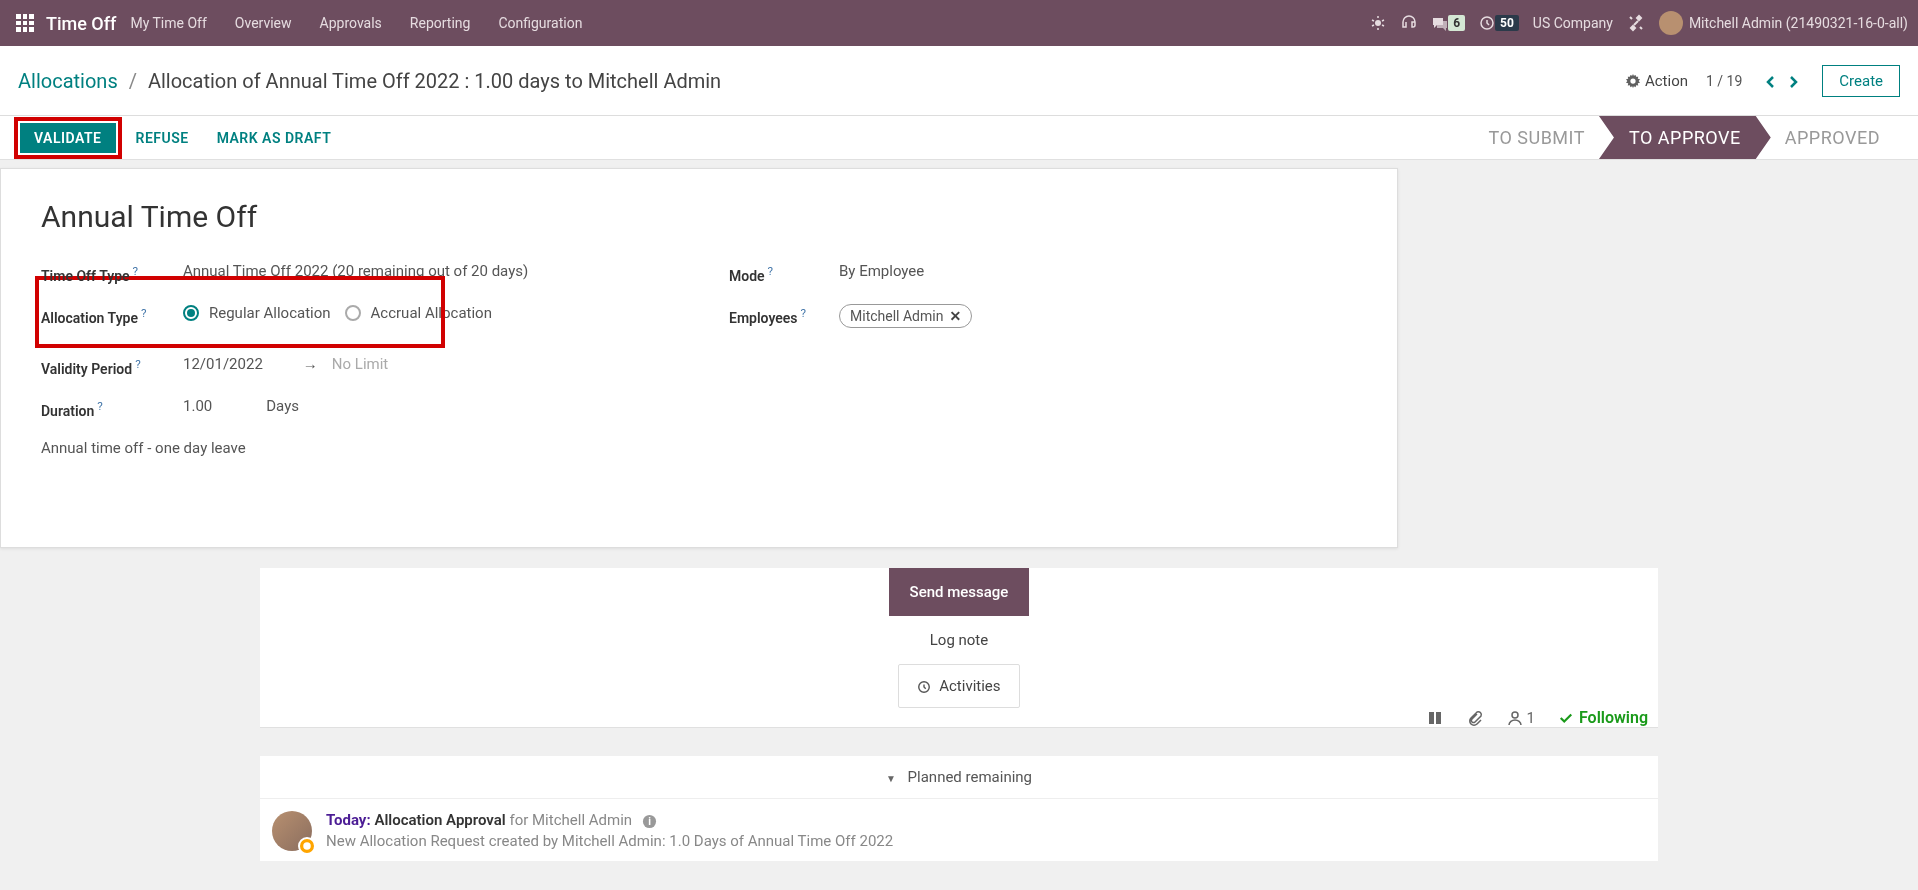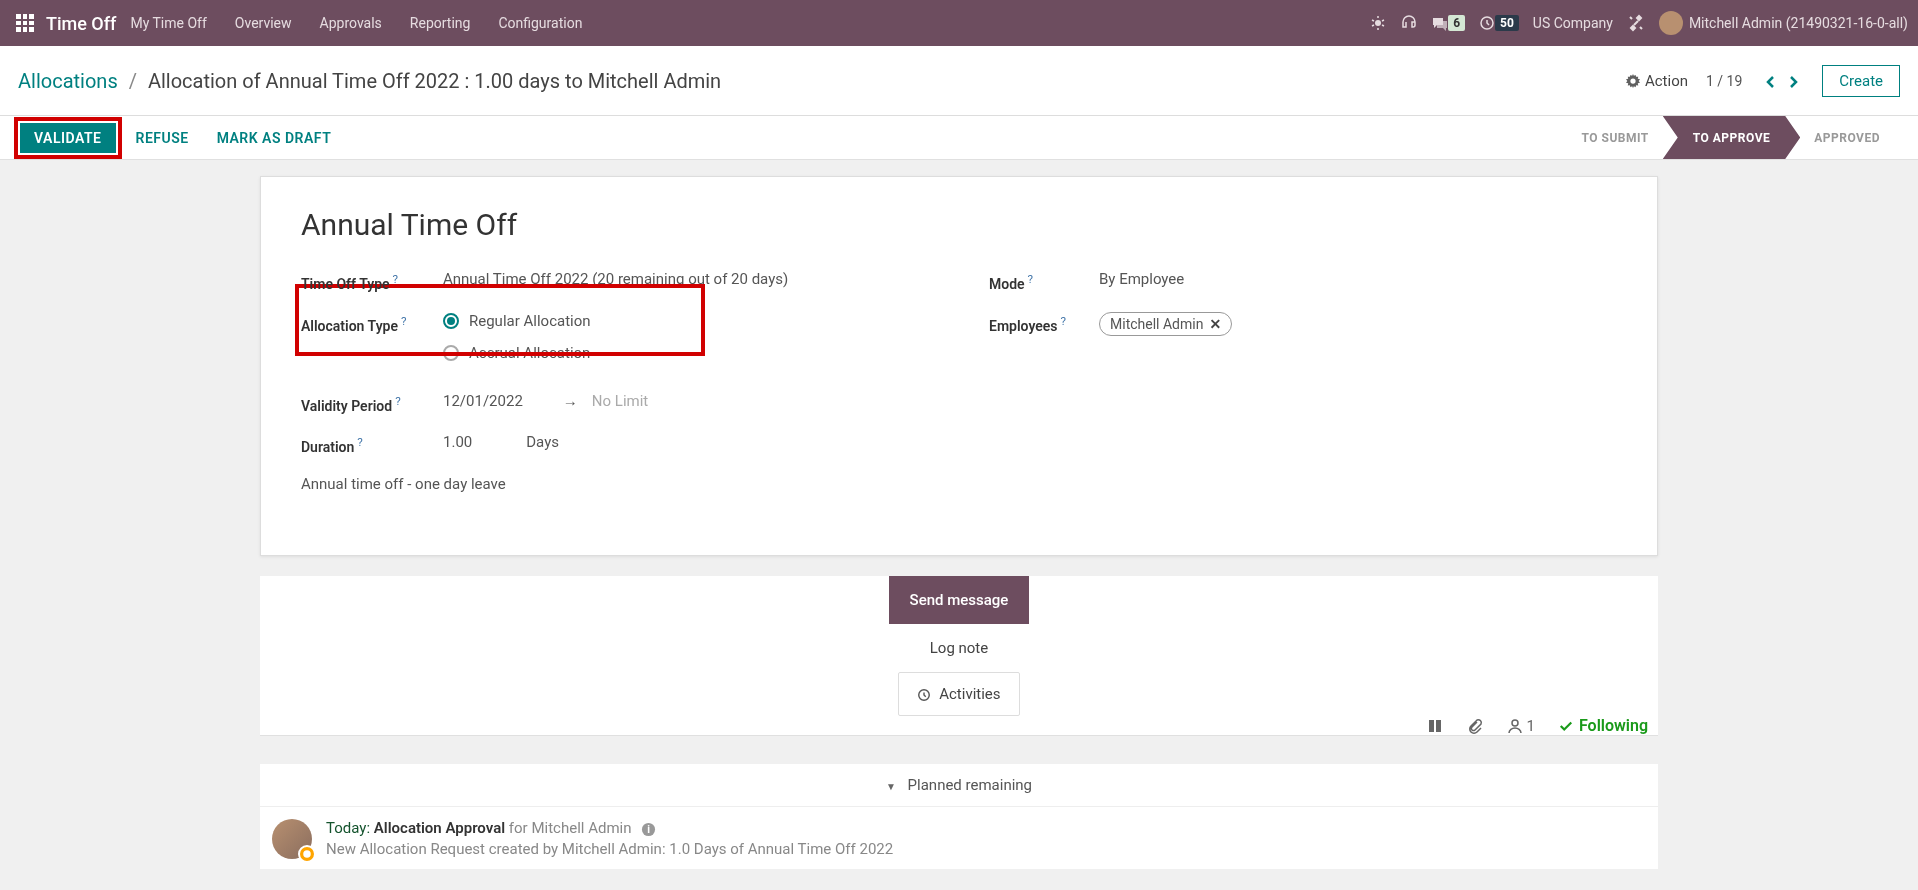--- a/index.html
+++ b/index.html
@@ -30,34 +30,34 @@
 .pager-arrows { display: flex; }
 .pager-btn { padding: 4px 6px; cursor: pointer; color: #008080; font-size: 18px; }
 .create-btn { border: 1px solid #008080; color: #008080; background: #fff; padding: 6px 16px; font-size: 15px; cursor: pointer; }
 
 
 .button-row { background: #fff; border-bottom: 1px solid #e0e0e0; height: 44px; display: flex; align-items: center; padding: 0 14px; position: relative; }
 .highlight-box-1 { border: 4px solid #d10000; padding: 2px; display: inline-block; }
 .validate-btn { background: #008080; color: #fff; padding: 7px 14px; font-weight: 600; font-size: 14px; letter-spacing: .5px; cursor: pointer; border: none; }
 .text-btn { color: #008080; font-weight: 600; font-size: 14px; letter-spacing: .5px; padding: 7px 14px; cursor: pointer; background: none; border: none; }
 .status-bar { margin-left: auto; display: flex; align-items: stretch; height: 100%; }
-.status-item { padding: 0 24px; display: flex; align-items: center; font-size: 12px; font-weight: 700; letter-spacing: .5px; color: #999; position: relative; cursor: pointer; }
+.status-item { padding: 0 24px; display: flex; align-items: center; font-size: 18px; font-weight: 400; letter-spacing: .5px; color: #999; position: relative; cursor: pointer; }
 .status-item.active { background: #6d4d5f; color: #fff; clip-path: polygon(0 0, calc(100% - 15px) 0, 100% 50%, calc(100% - 15px) 100%, 0 100%, 15px 50%); padding: 0 30px; margin: 0 -10px; z-index: 2; }
 
 
-.content-wrap { padding: 16px 0 0 0; display: flex; justify-content: center; }
+.content-wrap { padding: 8px 0 0 0; display: flex; }
 .form-sheet { background: #fff; width: 1398px; border: 1px solid #ddd; box-shadow: 0 1px 3px rgba(0,0,0,.08); padding: 30px 40px 40px 40px; min-height: 380px; }
 .sheet-title { font-size: 30px; font-weight: 400; color: #333; margin-bottom: 28px; }
 .form-columns { display: flex; gap: 60px; }
 .col { flex: 1; }
 .field-row { display: flex; margin-bottom: 20px; align-items: flex-start; }
 .field-label { width: 142px; font-weight: 600; font-size: 14px; color: #333; padding-top: 2px; position: relative; }
 .field-label sup { color: #47a; font-weight: normal; margin-left: 3px; cursor: pointer; }
 .field-value { flex: 1; font-size: 15px; color: #555; }
-.radio-group { display: flex; flex-direction: column; gap: 14px; }
+.radio-group { display: flex; gap: 14px; }
 .radio-option { display: flex; align-items: center; gap: 10px; cursor: pointer; }
 .radio-circle { width: 16px; height: 16px; border: 2px solid #008080; border-radius: 50%; display: inline-flex; align-items: center; justify-content: center; }
 .radio-circle.checked::after { content: ''; width: 8px; height: 8px; background: #008080; border-radius: 50%; }
 .radio-circle.unchecked { border-color: #aaa; }
 .highlight-box-2 { border: 4px solid #d10000; position: absolute; }
 .tag { border: 1px solid #999; border-radius: 14px; padding: 3px 10px; display: inline-flex; align-items: center; gap: 6px; font-size: 14px; color: #555; }
 .tag-remove { font-weight: bold; color: #444; cursor: pointer; }
 .validity-row { display: flex; align-items: center; gap: 40px; }
 .arrow-icon { color: #555; }
 .nolimit { color: #aaa; }
@@ -76,21 +76,21 @@
 .followers-count { color: #666; font-size: 15px; }
 
 .planned-bar { background: #fff; border-bottom: 1px solid #eee; text-align: center; padding: 12px 0; color: #555; font-size: 15px; cursor: pointer; }
 .planned-bar::before { content: '▼'; font-size: 10px; margin-right: 8px; color: #666; }
 
 .activity-item { background: #fff; padding: 12px 40px 10px 12px; display: flex; gap: 14px; align-items: flex-start; }
 .act-avatar { width: 40px; height: 40px; border-radius: 50%; background: linear-gradient(135deg,#b89070 0%,#8a6d5e 100%); position: relative; flex-shrink: 0; }
 .act-badge { position: absolute; bottom: -4px; right: -4px; width: 18px; height: 18px; border-radius: 50%; background: #ffa500; border: 2px solid #fff; display: flex; align-items: center; justify-content: center; color: #fff; font-size: 10px; }
 .act-body { flex: 1; }
 .act-line1 { font-size: 15px; margin-bottom: 3px; }
-.act-today { color: #14532d; font-weight: 400; }
+.act-today { color: #4c1d95; font-weight: 700; }
 .act-title { color: #333; font-weight: 600; }
 .act-for { color: #888; }
 .act-info { color: #999; margin-left: 6px; cursor: pointer; }
 .act-line2 { font-size: 15px; color: #888; }
 
 svg { display: inline-block; vertical-align: middle; }
 </style>
 </head>
 <body>
 

